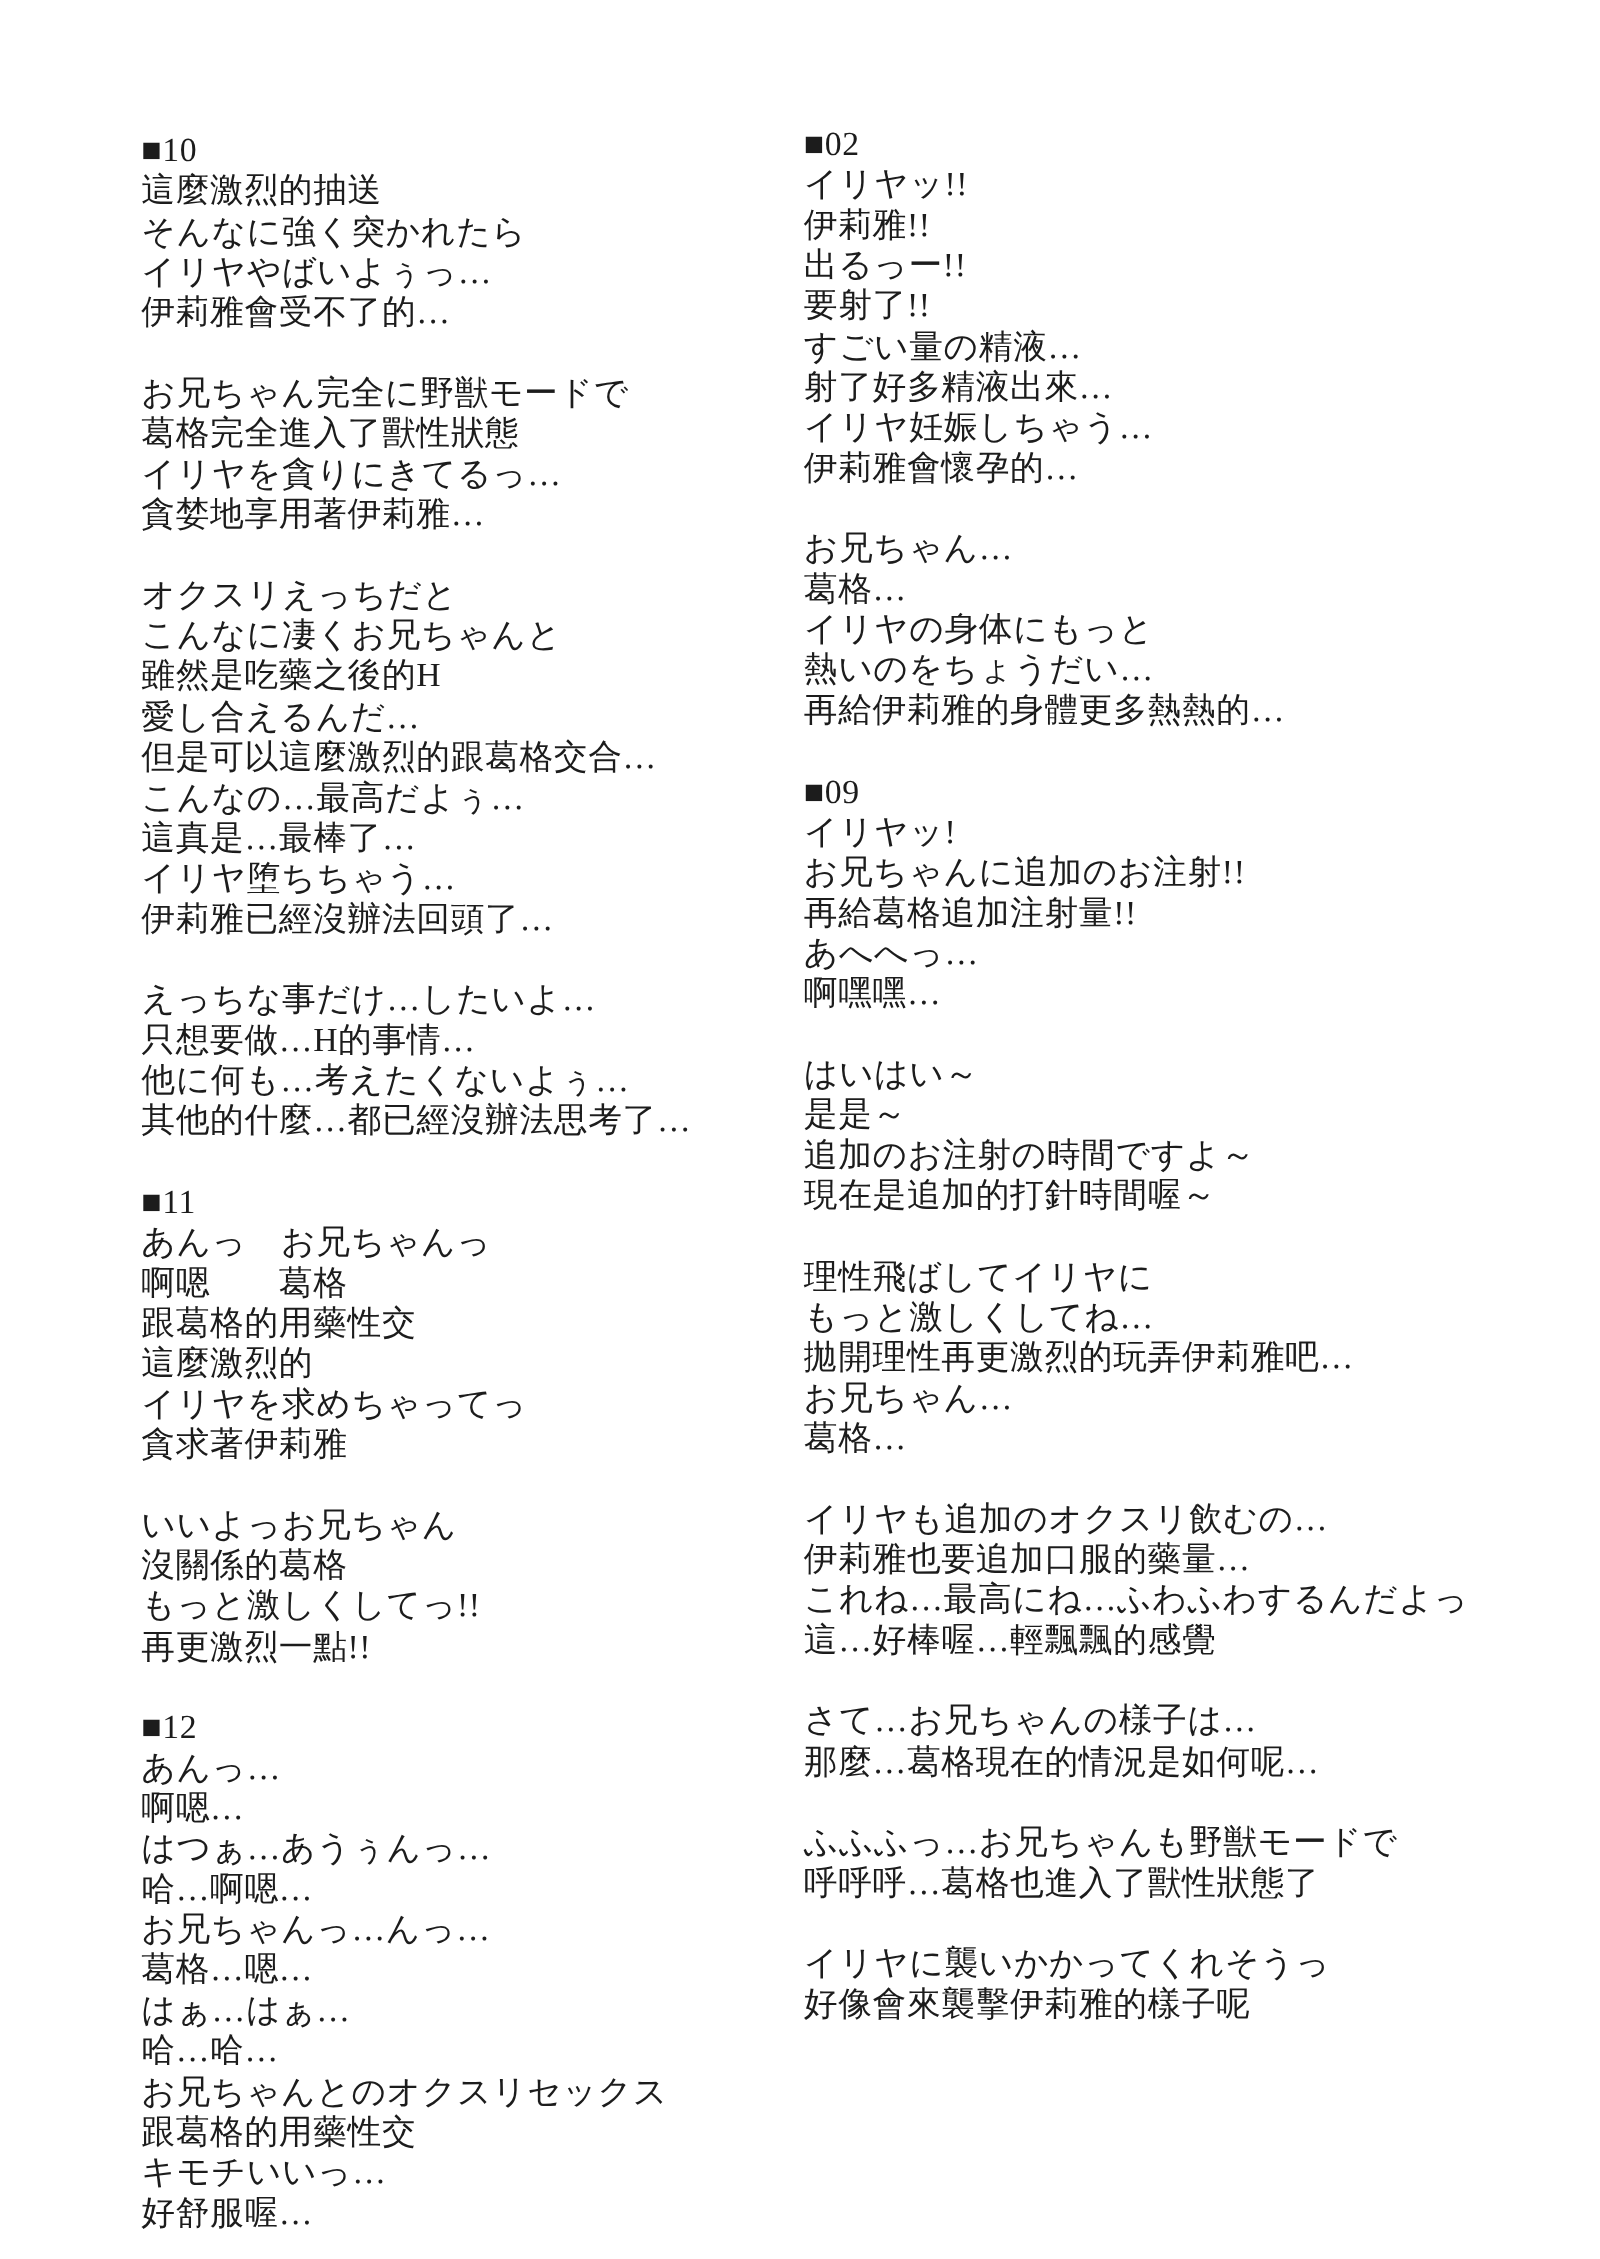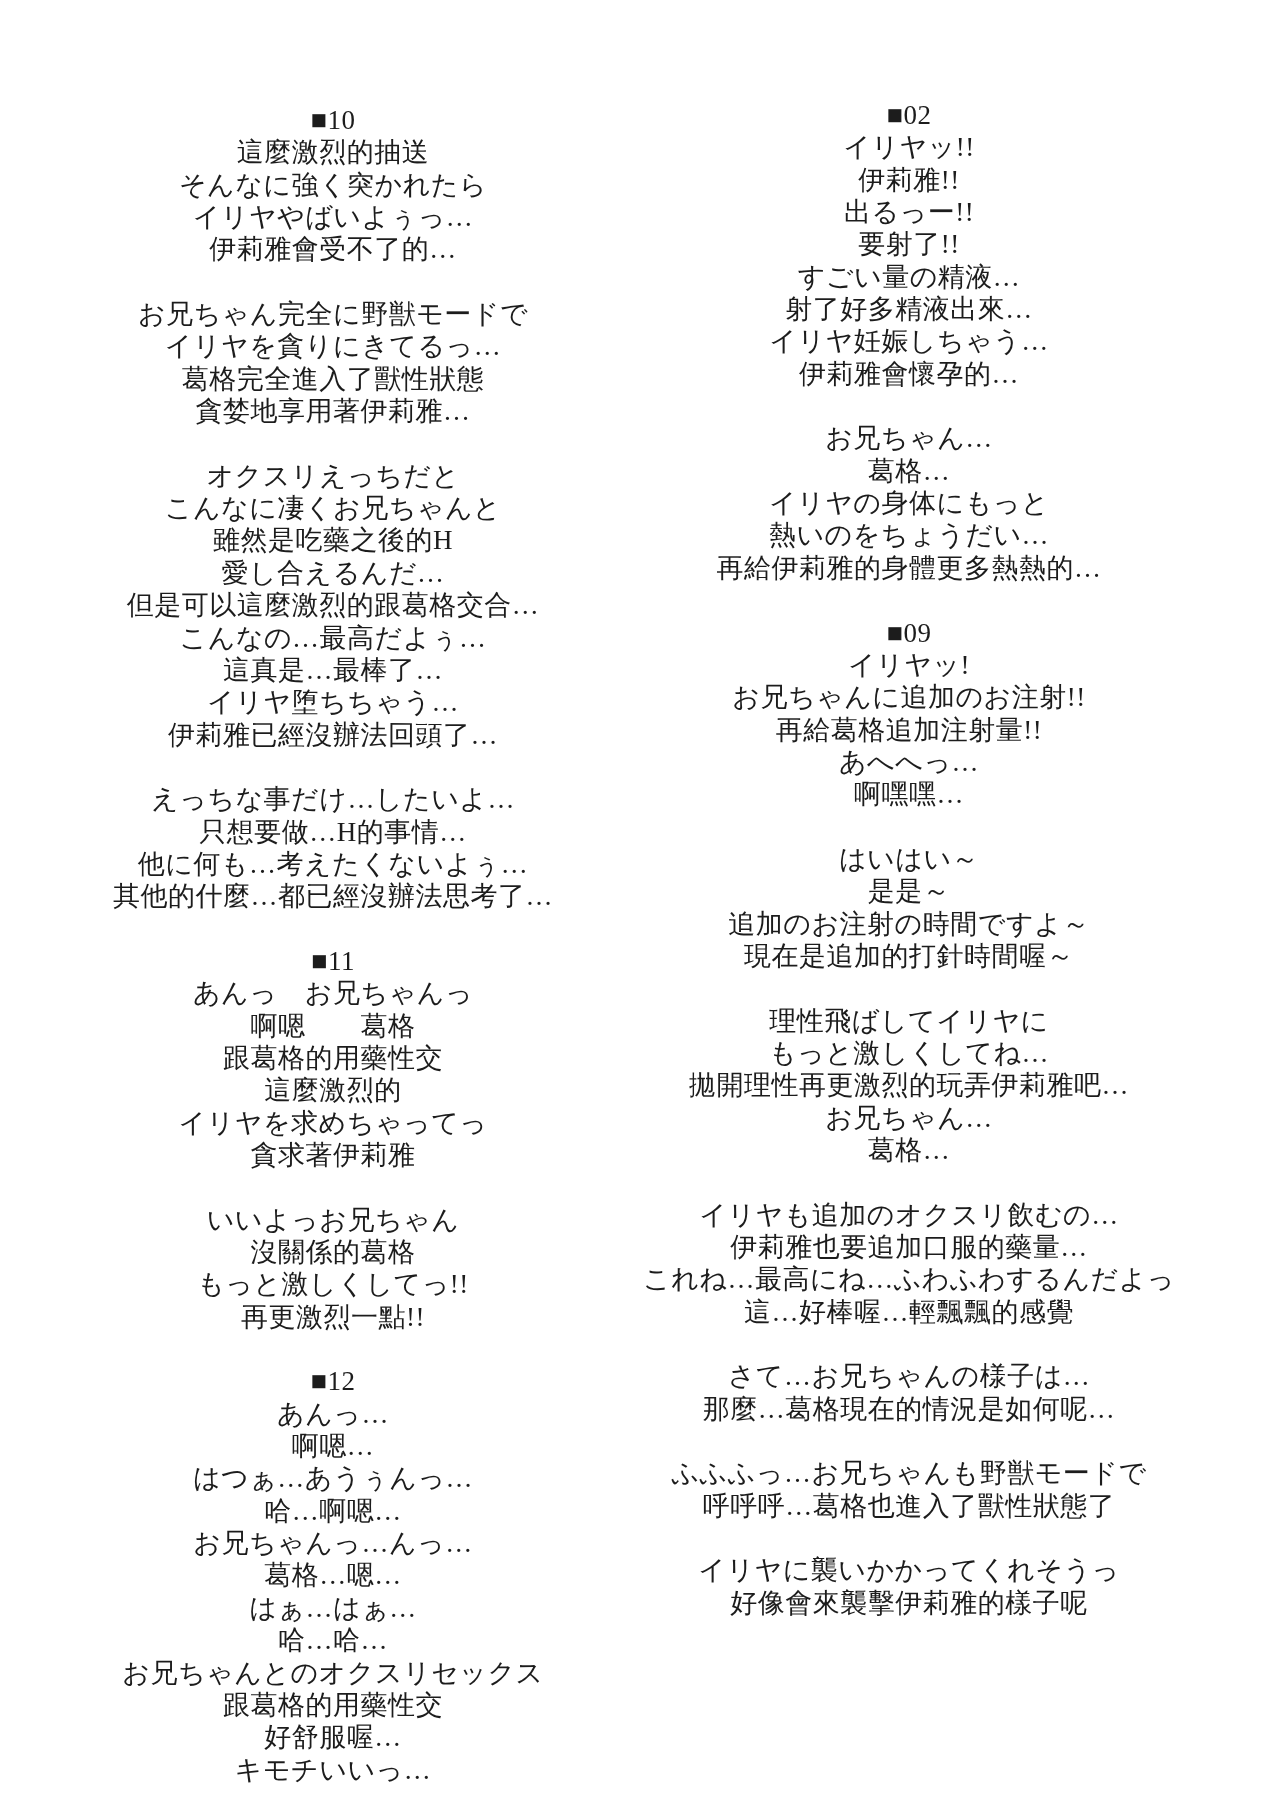--- a/index.html
+++ b/index.html
@@ -12,21 +12,20 @@
     height: 1807px;
     position: relative;
     font-family: "Liberation Serif", "DejaVu Serif", serif;
     color: #1c1c1c;
     overflow: hidden;
   }
   .page {
     position: absolute;
     inset: 0;
     background: #ffffff;
-    text-align: center;
   }
   .col {
     position: absolute;
   }
   .col-left  { left: 113px; top: 104px; }
   .col-right { left: 643px; top: 99px;  }
   .line {
     height: 32.35px;
     line-height: 32.35px;
     font-size: 27px;
@@ -39,22 +38,22 @@
 
 <div class="page">
   <div class="col col-left">
       <div class="line">■10</div>
       <div class="line">這麼激烈的抽送</div>
       <div class="line">そんなに強く突かれたら</div>
       <div class="line">イリヤやばいよぅっ…</div>
       <div class="line">伊莉雅會受不了的…</div>
       <div class="line"></div>
       <div class="line">お兄ちゃん完全に野獣モードで</div>
+      <div class="line">葛格完全進入了獸性狀態</div>
       <div class="line">イリヤを貪りにきてるっ…</div>
-      <div class="line">葛格完全進入了獸性狀態</div>
       <div class="line">貪婪地享用著伊莉雅…</div>
       <div class="line"></div>
       <div class="line">オクスリえっちだと</div>
       <div class="line">こんなに凄くお兄ちゃんと</div>
       <div class="line">雖然是吃藥之後的H</div>
       <div class="line">愛し合えるんだ…</div>
       <div class="line">但是可以這麼激烈的跟葛格交合…</div>
       <div class="line">こんなの…最高だよぅ…</div>
       <div class="line">這真是…最棒了…</div>
       <div class="line">イリヤ堕ちちゃう…</div>
@@ -82,22 +81,22 @@
       <div class="line">あんっ…</div>
       <div class="line">啊嗯…</div>
       <div class="line">はつぁ…あうぅんっ…</div>
       <div class="line">哈…啊嗯…</div>
       <div class="line">お兄ちゃんっ…んっ…</div>
       <div class="line">葛格…嗯…</div>
       <div class="line">はぁ…はぁ…</div>
       <div class="line">哈…哈…</div>
       <div class="line">お兄ちゃんとのオクスリセックス</div>
       <div class="line">跟葛格的用藥性交</div>
+      <div class="line">キモチいいっ…</div>
       <div class="line">好舒服喔…</div>
-      <div class="line">キモチいいっ…</div>
     </div>
   <div class="col col-right">
       <div class="line">■02</div>
       <div class="line">イリヤッ!!</div>
       <div class="line">伊莉雅!!</div>
       <div class="line">出るっー!!</div>
       <div class="line">要射了!!</div>
       <div class="line">すごい量の精液…</div>
       <div class="line">射了好多精液出來…</div>
       <div class="line">イリヤ妊娠しちゃう…</div>

